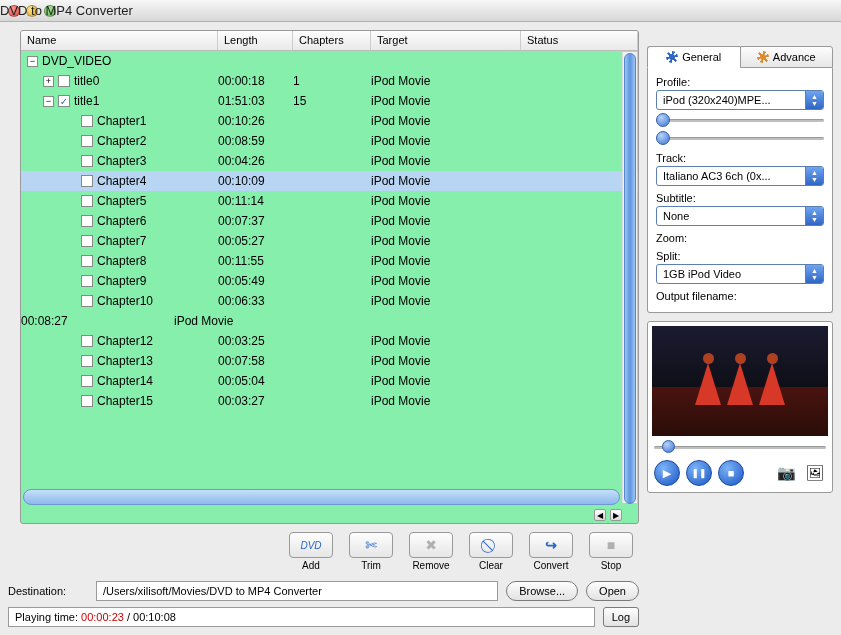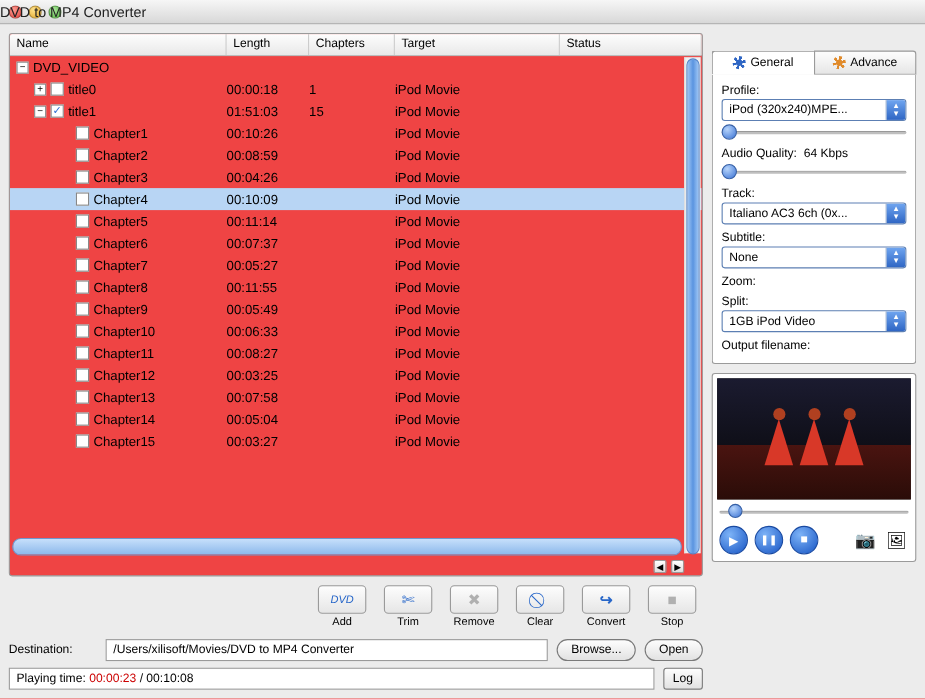--- a/index.html
+++ b/index.html
@@ -21,21 +21,21 @@
 }
 .traffic { display: flex; gap: 6px; }
 .tl { width: 12px; height: 12px; border-radius: 50%; border: 0.5px solid rgba(0,0,0,.25); }
 .tl.r { background: radial-gradient(circle at 35% 30%, #ff9b90, #e0443e); }
 .tl.y { background: radial-gradient(circle at 35% 30%, #ffe28b, #e0a528); }
 .tl.g { background: radial-gradient(circle at 35% 30%, #b0eaa0, #53b43f); }
 .title { position: absolute; left:0; right:0; text-align:left; font-size:13px; color:#222; }
 .app { display:flex; height: calc(635px - 22px); }
 .left { flex:1; padding:8px; display:flex; flex-direction:column; }
 .right { width:194px; padding:24px 8px 8px 0; display:flex; flex-direction:column; }
-.panel { background:#ef4444; border:1px solid #9a9a9a; border-radius:3px; }
+.panel { background:#86efac; border:1px solid #9a9a9a; border-radius:3px;margin-left:12px; }
 .listpanel { flex:1; display:flex; flex-direction:column; overflow:hidden; position:relative;}
 .colheaders { display:flex; background:linear-gradient(#fdfdfd,#e9e9e9); border-bottom:1px solid #bcbcbc; height:20px; }
 .colh { border-right:1px solid #ccc; padding:3px 6px; font-size:11px; }
 .col-name{width:197px} .col-len{width:75px} .col-chap{width:78px} .col-target{width:150px} .col-status{flex:1}
 .tree { flex:1; overflow-y:auto; font-size:12px; }
 .row {
   display:flex; align-items:center; height:20px;
 }
 .row.sel { background:#b8d5f4; }
 .row .cell-name { width:197px; display:flex; align-items:center; white-space:nowrap; }
@@ -242,24 +242,20 @@
             <div class="cell-name indent2">
               <span class="chk"></span>
               <span>Chapter10</span>
             </div>
             <div class="cell-len">00:06:33</div>
             <div class="cell-chap"></div>
             <div class="cell-target">iPod Movie</div>
             <div class="cell-status"></div>
           </div>
           <div class="row">
-            <div class="cell-name indent2">
-              <span class="chk"></span>
-              <span>Chapter11</span>
-            </div>
             <div class="cell-len">00:08:27</div>
             <div class="cell-chap"></div>
             <div class="cell-target">iPod Movie</div>
             <div class="cell-status"></div>
           </div>
           <div class="row">
             <div class="cell-name indent2">
               <span class="chk"></span>
               <span>Chapter12</span>
             </div>
@@ -381,23 +377,20 @@
             <span>▲</span>
             <span>▼</span>
           </span>
       </div>
 
       <div class="slider">
           <div class="track"></div>
           <div class="thumb" style="left:0"></div>
         </div>
 
-      <span class="lbl">
-        <span>Audio Quality:</span>&nbsp;&nbsp;<span>64 Kbps</span>
-      </span>
       <div class="slider">
           <div class="track"></div>
           <div class="thumb" style="left:0"></div>
         </div>
 
       <span class="lbl">Track:</span>
       <div class="aqua-select">
         <span>Italiano AC3 6ch (0x...</span>
         <span class="arrow">
             <span>▲</span>

